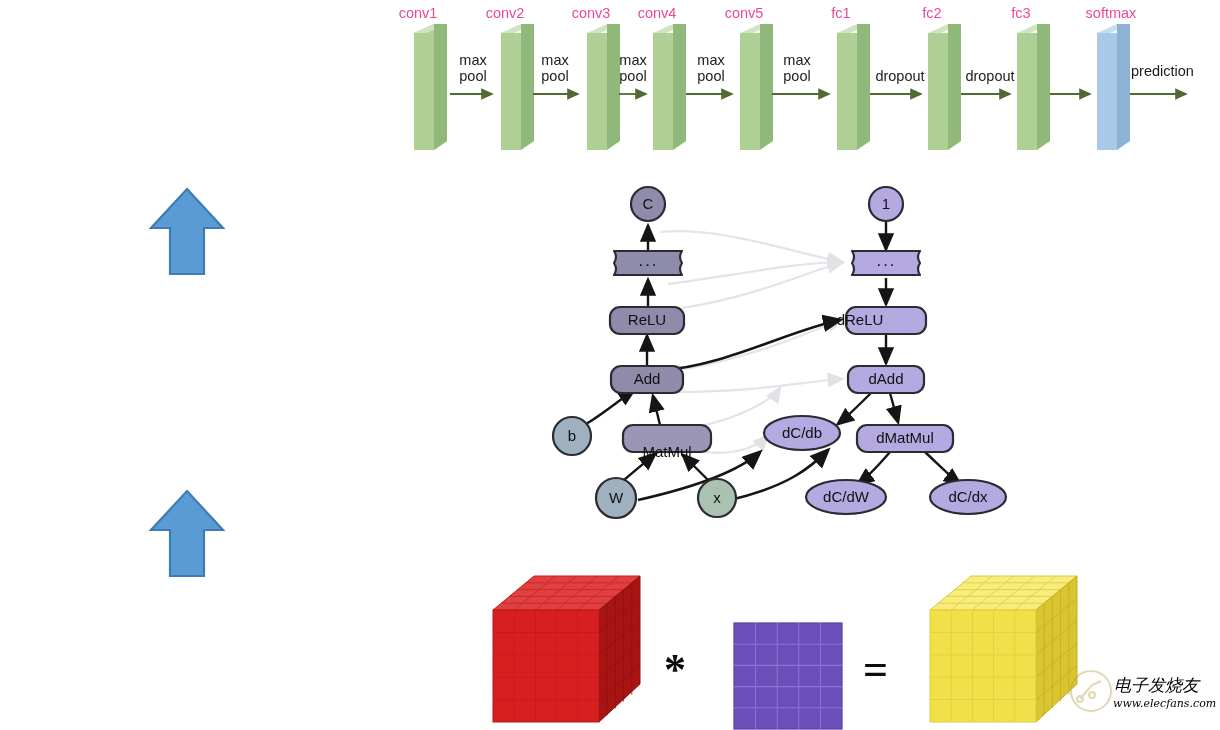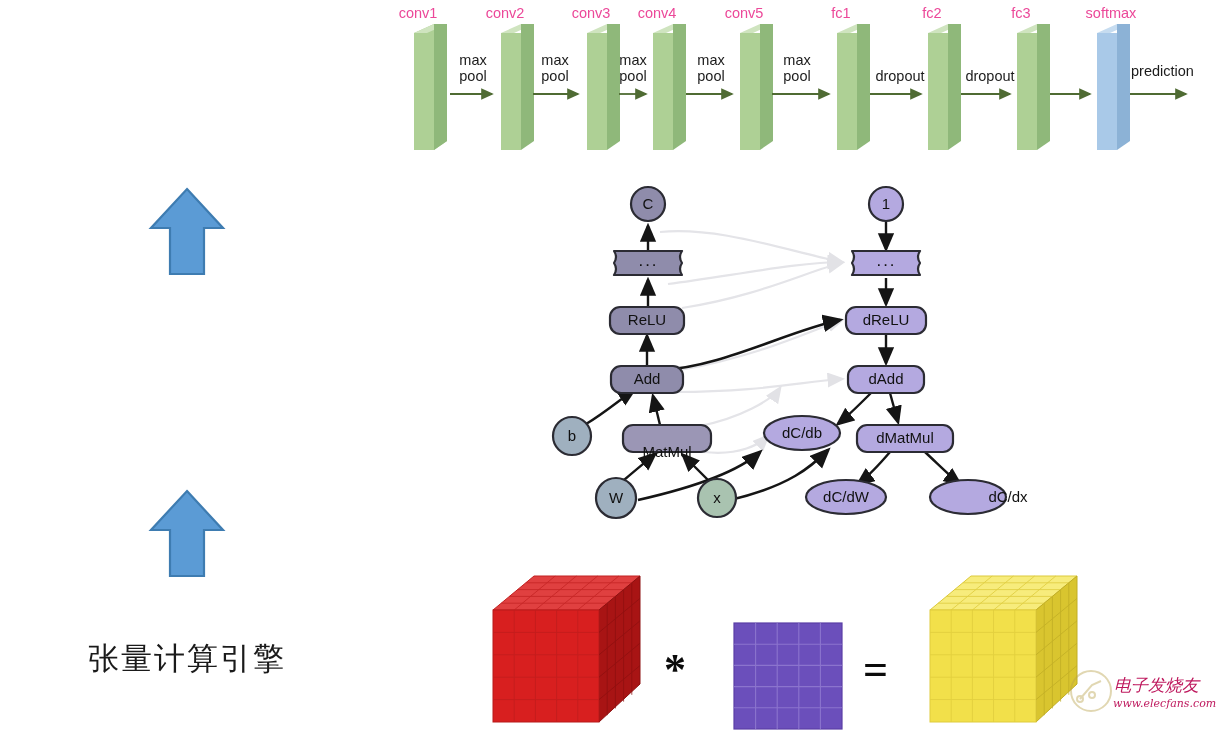--- a/index.html
+++ b/index.html
@@ -62,34 +62,33 @@
     font-weight:bold;
     color:#0b0b0b;
     font-family:"Liberation Serif",serif;
     line-height:1;
   }
 
   
   .wm{position:absolute;opacity:.42;}
   .wm-text{
     position:absolute;
-    color:#be185d;
+    color:#000000;
     font-family:"DejaVu Serif","Liberation Serif",serif;
     white-space:nowrap;
   }
   svg{display:block;}
 </style>
 </head>
 <body>
 
 <div id="stage">
 
 
 
-  <div class="stack-label" style="left:88px;top:638px;">张量计算引擎</div>
 
   <div class="up-arrow" style="left:148px;top:186px;">
     <svg width="78" height="92" viewBox="0 0 78 92">
       <polygon points="39,3 75,42 56,42 56,88 22,88 22,42 3,42" fill="#5b9bd5" stroke="#3e7cb1" stroke-width="2.2" stroke-linejoin="miter"></polygon>
     </svg>
   </div>
 
   <div class="up-arrow" style="left:148px;top:488px;">
     <svg width="78" height="92" viewBox="0 0 78 92">
       <polygon points="39,3 75,42 56,42 56,88 22,88 22,42 3,42" fill="#5b9bd5" stroke="#3e7cb1" stroke-width="2.2" stroke-linejoin="miter"></polygon>
@@ -279,26 +278,26 @@
     <div class="gnode-text" style="left:628px;top:255px;width:40px;font-size:17px;letter-spacing:1px;">···</div>
     <div class="gnode-text" style="left:607px;top:311px;width:80px;">ReLU</div>
     <div class="gnode-text" style="left:607px;top:370px;width:80px;text-align:center;">Add</div>
     <div class="gnode-text" style="left:623px;top:429px;width:88px;margin-top:14px;">MatMul</div>
     <div class="gnode-text" style="left:552px;top:427px;width:40px;">b</div>
     <div class="gnode-text" style="left:596px;top:489px;width:40px;">W</div>
     <div class="gnode-text" style="left:697px;top:489px;width:40px;">x</div>
 
     <div class="gnode-text" style="left:866px;top:195px;width:40px;">1</div>
     <div class="gnode-text" style="left:866px;top:255px;width:40px;font-size:17px;letter-spacing:1px;">···</div>
-    <div class="gnode-text" style="left:846px;top:311px;width:80px;">dReLU</div>
+    <div class="gnode-text" style="left:820px;top:311px;width:80px;">dReLU</div>
     <div class="gnode-text" style="left:846px;top:370px;width:80px;">dAdd</div>
     <div class="gnode-text" style="left:857px;top:429px;width:96px;">dMatMul</div>
     <div class="gnode-text" style="left:764px;top:424px;width:76px;">dC/db</div>
     <div class="gnode-text" style="left:806px;top:488px;width:80px;">dC/dW</div>
-    <div class="gnode-text" style="left:930px;top:488px;width:76px;padding-left:40px;">dC/dx</div>
+    <div class="gnode-text" style="left:930px;top:488px;width:76px;">dC/dx</div>
   </div>
 
   <div>
 
     <svg style="position:absolute;left:488px;top:572px;" width="160" height="158" viewBox="0 0 160 158">
       <polygon points="0,38 43,0 155,0 155,8 148,8 148,118 108,155 3,155 3,148 0,148" fill="none"></polygon>
 
       <polygon points="5,38 46,4 152,4 111,38" fill="#e04040" stroke="#c12020" stroke-width="1"></polygon>
 
       <polygon points="111,38 152,4 152,112 111,150" fill="#a81414" stroke="#8d1010" stroke-width="1"></polygon>

